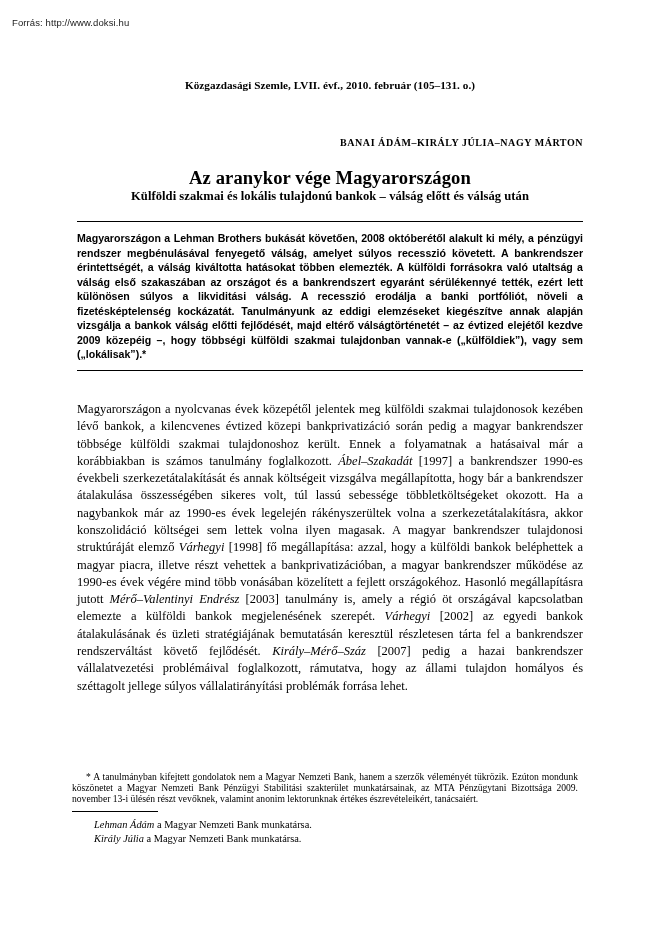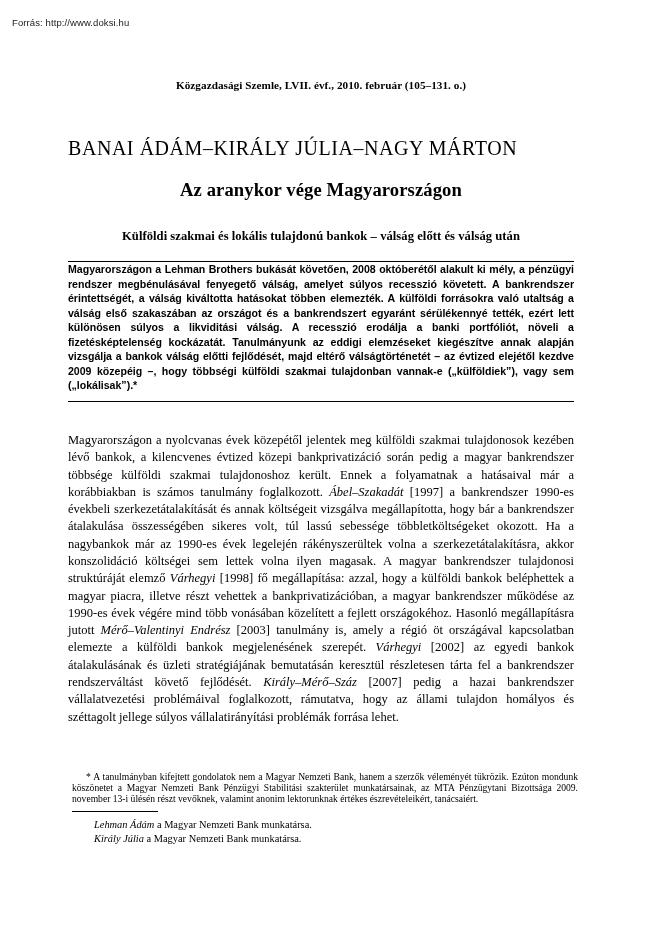--- a/index.html
+++ b/index.html
@@ -31,51 +31,51 @@
     font-family: "Liberation Sans", sans-serif;
     font-size: 9.5px;
     color: #1a1a1a;
     letter-spacing: 0.1px;
     white-space: nowrap;
   }
 
   
   .content {
     position: absolute;
-    left: 68px;
+    left: 77px;
     top: 0;
     width: 506px;
   }
 
   .journal-line {
     margin-top: 79px;
     text-align: center;
     font-weight: bold;
     font-size: 11.2px;
     letter-spacing: 0.05px;
   }
 
   .authors {
     margin-top: 46px;
-    text-align: left;
-    font-weight: normal;
-    font-size: 20px;
+    text-align: right;
+    font-weight: bold;
+    font-size: 10px;
     letter-spacing: 0.55px;
   }
 
   .title {
     margin-top: 19px;
     text-align: center;
     font-weight: bold;
     font-size: 18.6px;
     letter-spacing: 0.1px;
   }
 
   .subtitle {
-    margin-top: 28px;
+    margin-top: 0;
     text-align: center;
     font-weight: bold;
     font-size: 12.6px;
     letter-spacing: 0.05px;
   }
 
   .rule {
     height: 0;
     border-top: 1.6px solid #000;
     margin: 0;
@@ -84,20 +84,21 @@
   .rule-bottom { margin-top: 8px; }
 
   
   .abstract {
     font-family: "Liberation Sans", sans-serif;
     font-weight: bold;
     font-size: 10.6px;
     line-height: 14.55px;
     text-align: justify;
     text-justify: inter-word;
+    margin-top: 9px;
     letter-spacing: -0.02px;
   }
   .abstract p { margin: 0; }
   .abstract .jel { text-align: left; }
 
   
   .body-text {
     margin-top: 30px;
     font-size: 12.5px;
     line-height: 17.3px;

